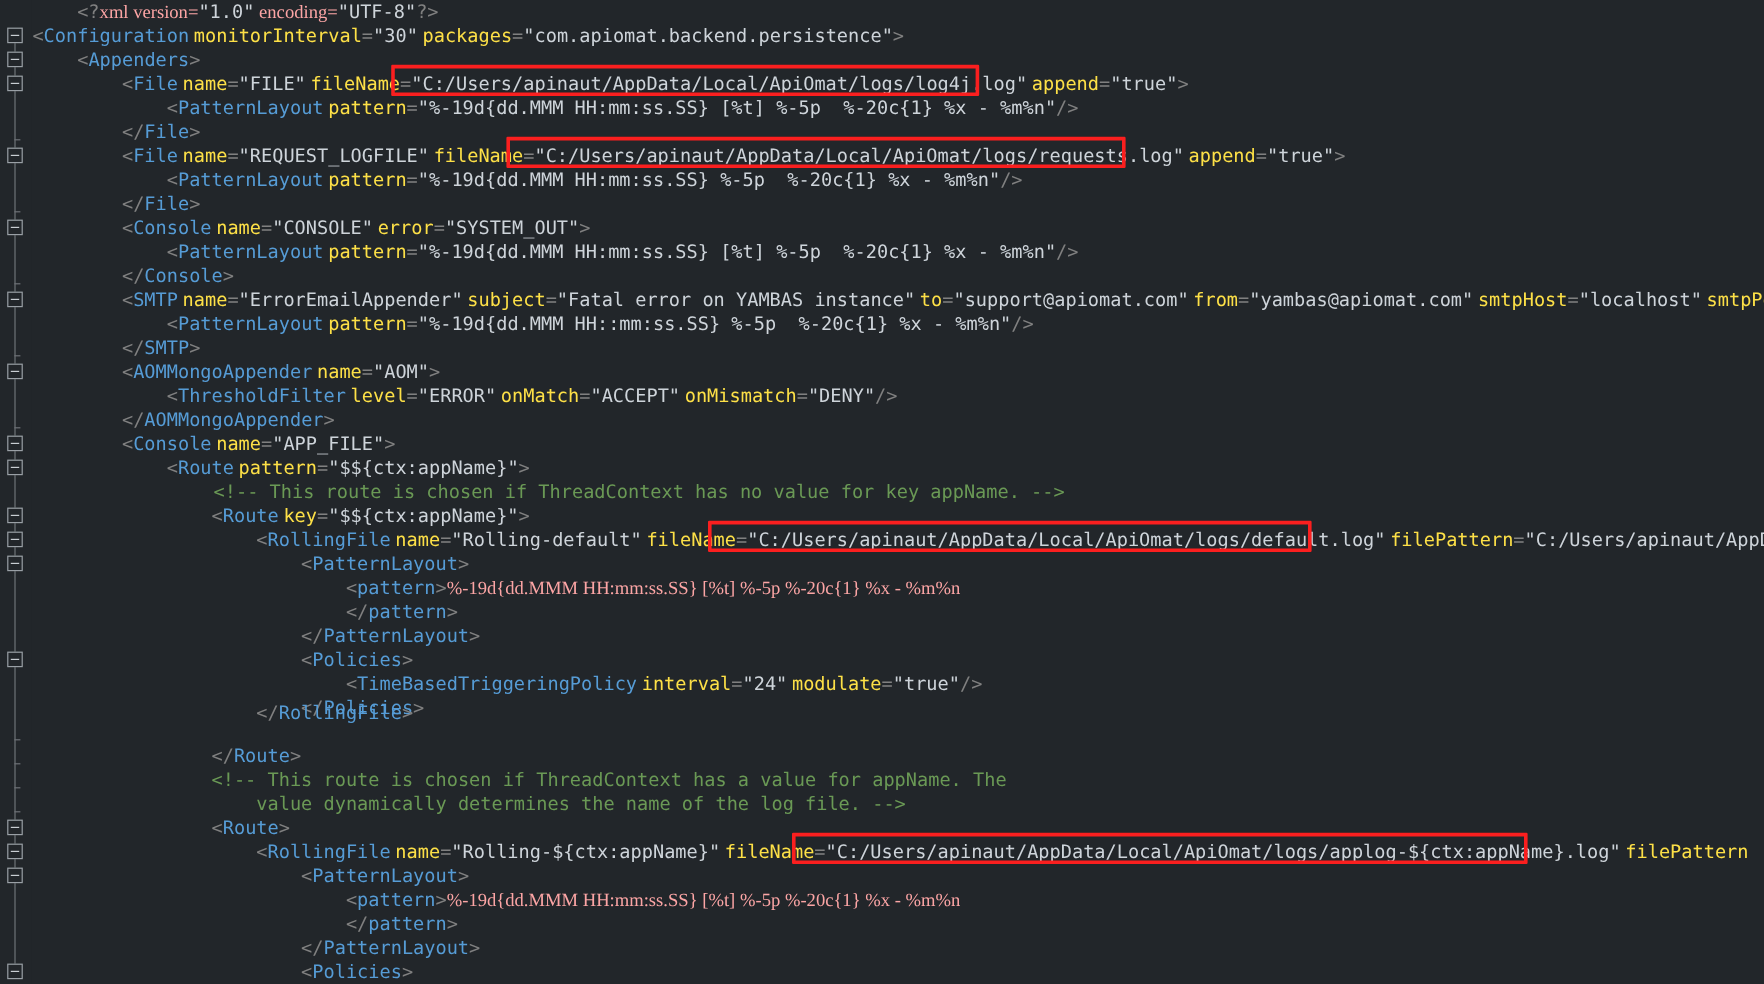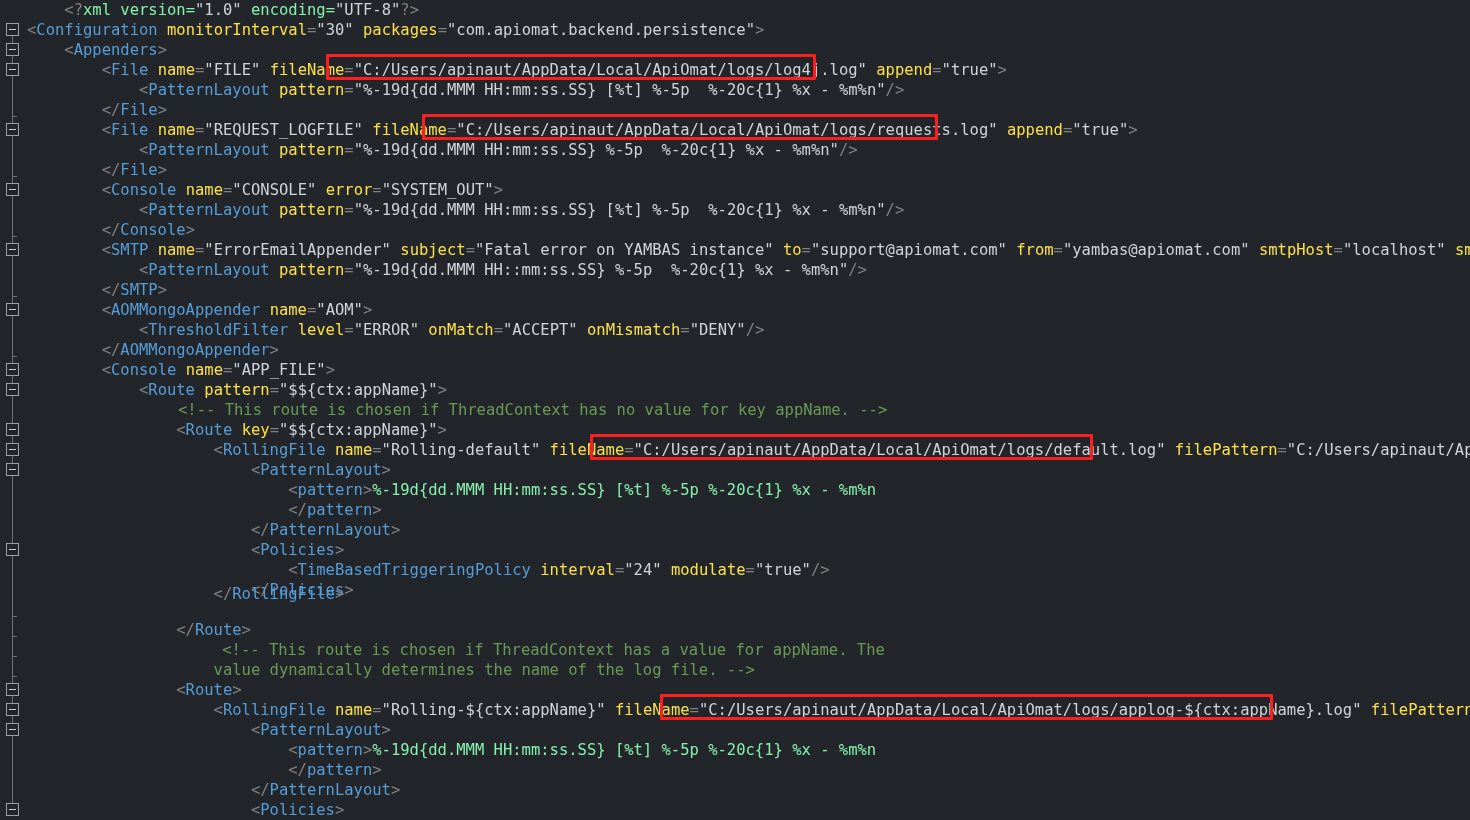--- a/index.html
+++ b/index.html
@@ -82,21 +82,21 @@
     white-space: pre;
     letter-spacing: 0px;
   }
 
   
   .pn  { color: #808080; }           
   .tag { color: #569cd6; }           
   .att { color: #fde047; }           
   .val { color: #ced4da; }           
   .cmt { color: #6a9955; }           
-  .txt { color: #86efac; }           
+  .txt { color: #fca5a5; font-family: Liberation Serif, serif; }           
 
   
   .hl {
     position: absolute;
     border: 3px solid #fb1f1f;
     box-sizing: border-box;
     z-index: 5;
     pointer-events: none;
     border-radius: 1px;
   }
@@ -161,21 +161,21 @@
       <div class="line" style="top: 440px; left: 213.6px;"><span class="pn">&lt;</span><span class="tag">RollingFile</span><span class="txt"> </span><span class="att">name</span><span class="pn">=</span><span class="val">"Rolling-default"</span><span class="txt"> </span><span class="att">fileName</span><span class="pn">=</span><span class="val">"C:/Users/apinaut/AppData/Local/ApiOmat/logs/default.log"</span><span class="txt"> </span><span class="att">filePattern</span><span class="pn">=</span><span class="val">"C:/Users/apinaut/AppData/Loca</span></div>
       <div class="line" style="top: 460px; left: 250.92px;"><span class="pn">&lt;</span><span class="tag">PatternLayout</span><span class="pn">&gt;</span></div>
       <div class="line" style="top: 480px; left: 288.24px;"><span class="pn">&lt;</span><span class="tag">pattern</span><span class="pn">&gt;</span><span class="txt">%-19d{dd.MMM HH:mm:ss.SS} [%t] %-5p %-20c{1} %x - %m%n</span></div>
       <div class="line" style="top: 500px; left: 288.24px;"><span class="pn">&lt;/</span><span class="tag">pattern</span><span class="pn">&gt;</span></div>
       <div class="line" style="top: 520px; left: 250.92px;"><span class="pn">&lt;/</span><span class="tag">PatternLayout</span><span class="pn">&gt;</span></div>
       <div class="line" style="top: 540px; left: 250.92px;"><span class="pn">&lt;</span><span class="tag">Policies</span><span class="pn">&gt;</span></div>
       <div class="line" style="top: 560px; left: 288.24px;"><span class="pn">&lt;</span><span class="tag">TimeBasedTriggeringPolicy</span><span class="txt"> </span><span class="att">interval</span><span class="pn">=</span><span class="val">"24"</span><span class="txt"> </span><span class="att">modulate</span><span class="pn">=</span><span class="val">"true"</span><span class="pn">/&gt;</span></div>
       <div class="line" style="top: 580px; left: 250.92px;"><span class="pn">&lt;/</span><span class="tag">Policies</span><span class="pn">&gt;</span></div>
       <div class="line" style="top: 584px; left: 213.6px;"><span class="pn">&lt;/</span><span class="tag">RollingFile</span><span class="pn">&gt;</span></div>
       <div class="line" style="top: 620px; left: 176.28px;"><span class="pn">&lt;/</span><span class="tag">Route</span><span class="pn">&gt;</span></div>
-      <div class="line" style="top: 640px; left: 176.28px; margin-left: 46px;"><span class="cmt">&lt;!-- This route is chosen if ThreadContext has a value for appName. The</span></div>
+      <div class="line" style="top: 640px; left: 176.28px;"><span class="cmt">&lt;!-- This route is chosen if ThreadContext has a value for appName. The</span></div>
       <div class="line" style="top: 660px; left: 213.6px;"><span class="cmt">value dynamically determines the name of the log file. --&gt;</span></div>
       <div class="line" style="top: 680px; left: 176.28px;"><span class="pn">&lt;</span><span class="tag">Route</span><span class="pn">&gt;</span></div>
       <div class="line" style="top: 700px; left: 213.6px;"><span class="pn">&lt;</span><span class="tag">RollingFile</span><span class="txt"> </span><span class="att">name</span><span class="pn">=</span><span class="val">"Rolling-${ctx:appName}"</span><span class="txt"> </span><span class="att">fileName</span><span class="pn">=</span><span class="val">"C:/Users/apinaut/AppData/Local/ApiOmat/logs/applog-${ctx:appName}.log"</span><span class="txt"> </span><span class="att">filePattern</span></div>
       <div class="line" style="top: 720px; left: 250.92px;"><span class="pn">&lt;</span><span class="tag">PatternLayout</span><span class="pn">&gt;</span></div>
       <div class="line" style="top: 740px; left: 288.24px;"><span class="pn">&lt;</span><span class="tag">pattern</span><span class="pn">&gt;</span><span class="txt">%-19d{dd.MMM HH:mm:ss.SS} [%t] %-5p %-20c{1} %x - %m%n</span></div>
       <div class="line" style="top: 760px; left: 288.24px;"><span class="pn">&lt;/</span><span class="tag">pattern</span><span class="pn">&gt;</span></div>
       <div class="line" style="top: 780px; left: 250.92px;"><span class="pn">&lt;/</span><span class="tag">PatternLayout</span><span class="pn">&gt;</span></div>
       <div class="line" style="top: 800px; left: 250.92px;"><span class="pn">&lt;</span><span class="tag">Policies</span><span class="pn">&gt;</span></div>
     </div>
   <div id="overlays">

